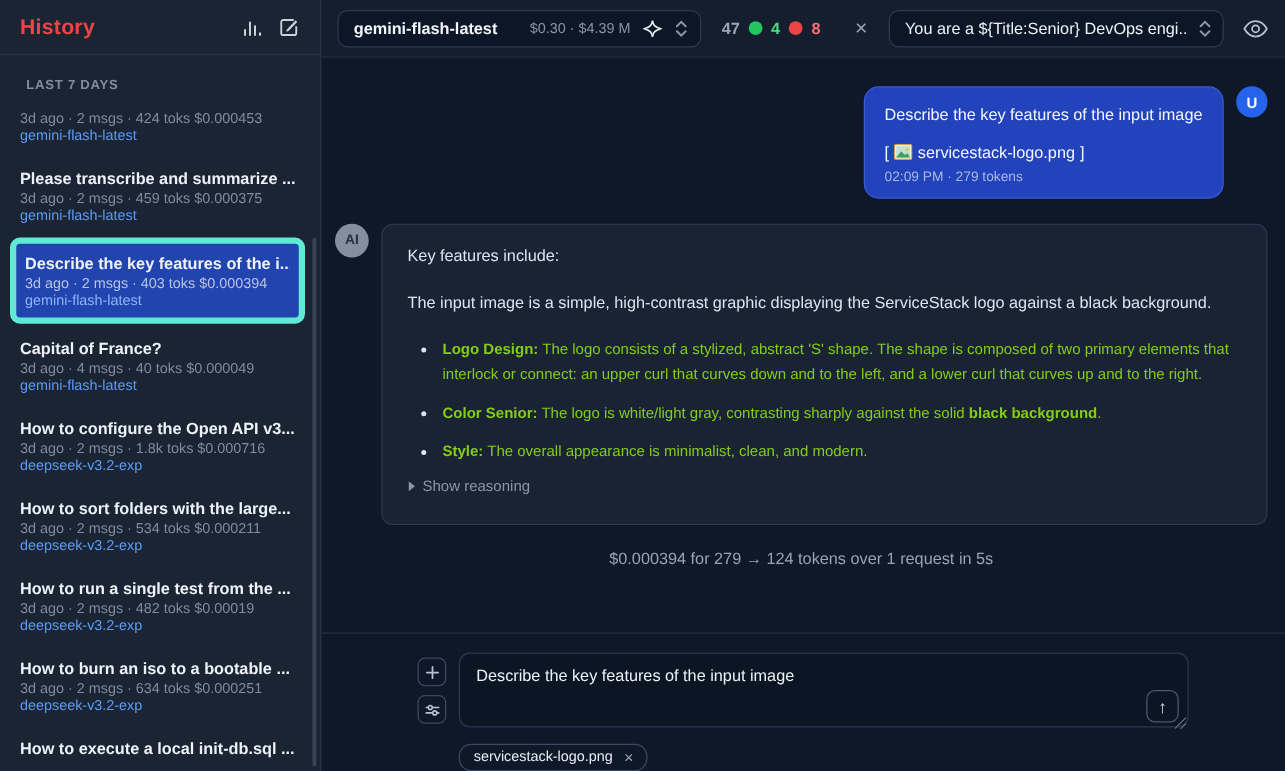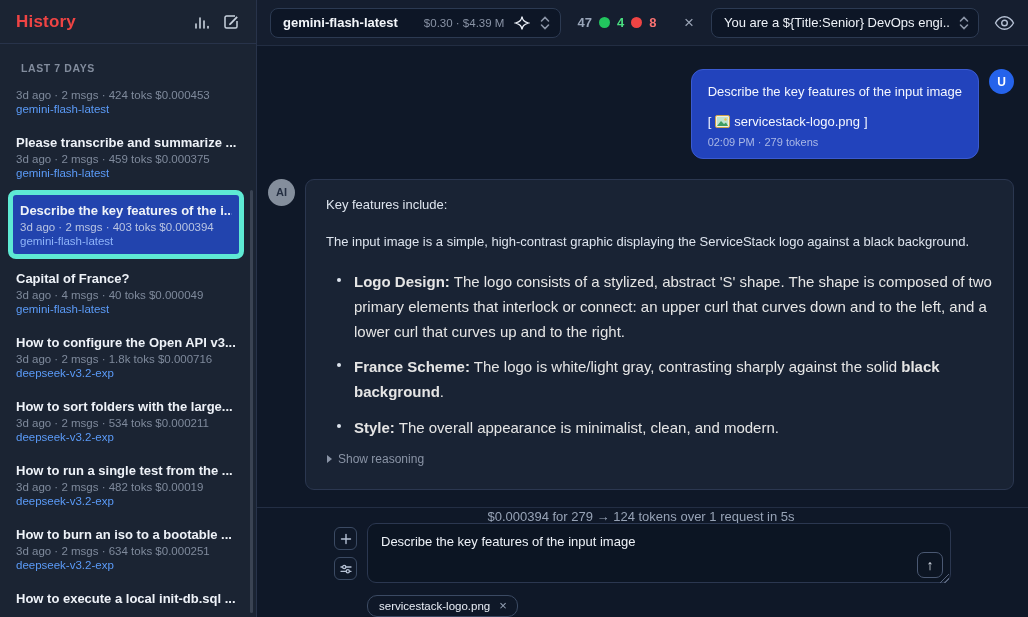--- a/index.html
+++ b/index.html
@@ -65,22 +65,22 @@
   .bubble-meta { font-size:11px; color:#aab8e6; margin-top:7px; }
   .avatar { border-radius:50%; display:flex; align-items:center; justify-content:center;
     font-weight:bold; flex-shrink:0; }
   .user-avatar { width:25px; height:25px; background:#2563eb; color:#fff; font-size:12px; }
   .ai-row { display:flex; align-items:flex-start; gap:10px; }
   .ai-avatar { width:27px; height:27px; background:#848e9c; color:#242f42; font-size:11px; }
   .ai-card { flex:1; background:#192334; border:1px solid #2b3750; border-radius:9px;
     padding:15px 20px 13px 20px; }
   .ai-card p { font-size:13px; line-height:1.6; color:#dde4ee; margin-bottom:17px; }
   .ai-card ul { list-style:none; padding-left:9px; margin-bottom:6px; }
-  .ai-card li { position:relative; padding-left:19px; font-size:15px; line-height:1.65;
-    color:#e5e5e5; margin-bottom:11px; }
+  .ai-card li { position:relative; padding-left:19px; font-size:12px; line-height:1.65;
+    color:#84cc16; margin-bottom:11px; }
   .bullet-dot { position:absolute; left:2px; top:8px; width:4px; height:4px;
     border-radius:50%; background:#dde4ee; }
   .b { font-weight:bold; }
   .reasoning { display:flex; align-items:center; gap:6px; margin:2px 0 10px 1px;
     cursor:pointer; }
   .tri-right { width:0; height:0; border-top:4px solid transparent;
     border-bottom:4px solid transparent; border-left:5px solid #8a94a6; }
   .reasoning-label { font-size:12px; color:#8a94a6; }
   .ai-meta { font-size:12px; color:#8a94a6; }
   .stats-line { text-align:center; font-size:13px; color:#97a3b6; margin-top:19px; }
@@ -268,21 +268,21 @@
         <div class="ai-card">
           <p>Key features include:</p>
           <p>The input image is a simple, high-contrast graphic displaying the ServiceStack logo against a black background.</p>
           <ul>
             <li>
               <span class="bullet-dot"></span>
               <span class="b">Logo Design:</span><span> The logo consists of a stylized, abstract 'S' shape. The shape is composed of two primary elements that interlock or connect: an upper curl that curves down and to the left, and a lower curl that curves up and to the right.</span>
             </li>
             <li>
               <span class="bullet-dot"></span>
-              <span class="b">France Scheme:</span><span> The logo is white/light gray, contrasting sharply against the solid </span><span class="b">black background</span><span>.</span>
+              <span class="b">Color Senior:</span><span> The logo is white/light gray, contrasting sharply against the solid </span><span class="b">black background</span><span>.</span>
             </li>
             <li>
               <span class="bullet-dot"></span>
               <span class="b">Style:</span><span> The overall appearance is minimalist, clean, and modern.</span>
             </li>
           </ul>
           <div class="reasoning">
             <span class="tri-right"></span>
             <span class="reasoning-label">Show reasoning</span>
           </div>

